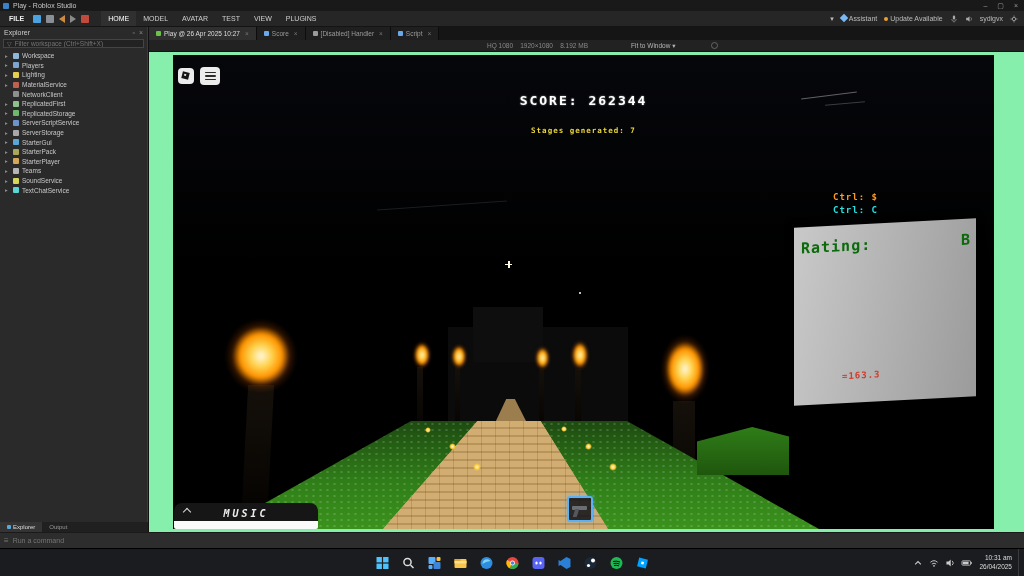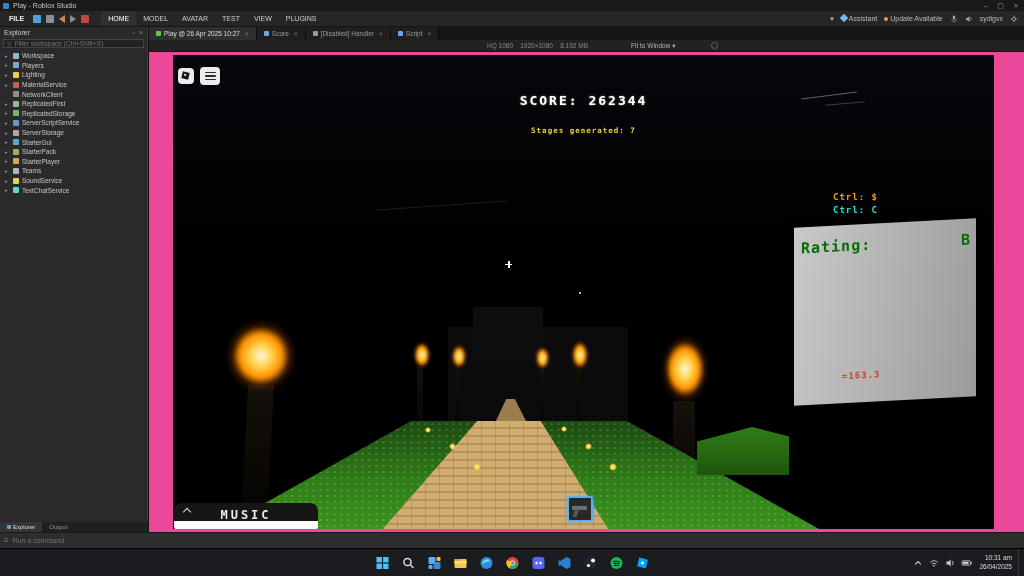--- a/index.html
+++ b/index.html
@@ -53,21 +53,21 @@
   .dtab { display:flex; align-items:center; gap:3px; padding:0 7px; border-right:1px solid #0d0d0d; background:#1f1f1f; white-space:nowrap; }
   .dtab.active { background:#2f2f2f; color:#ddd; }
   .dtab .dticon { width:5px; height:5px; border-radius:1px; }
   .dtab .dclose { color:#777; margin-left:2px; }
   .vtoolbar { position:relative; height:12px; background:#222; border-bottom:1px solid #141414; font-size:6.5px; color:#888; }
   .res { position:absolute; left:338px; top:2px; white-space:pre; }
   .fit { position:absolute; left:482px; top:2px; color:#b5b5b5; }
   .circbtn { position:absolute; left:562px; top:2px; width:7px; height:7px; border:1px solid #666; border-radius:50%; }
 
   
-  .viewport { position:absolute; left:0; top:25px; width:875px; height:480px; background:#ec4899; }
+  .viewport { position:absolute; left:0; top:25px; width:875px; height:480px; background:#86efac; }
   .scene { position:absolute; left:24px; top:3px; width:821px; height:474px; background:#000; overflow:hidden; }
   .scene .sky { position:absolute; inset:0; background:linear-gradient(180deg,#06070b 0%, #000 45%); }
   .abs { position:absolute; }
 
   .btn-white { background:#ececec; border-radius:4px; }
   .rbx-diamond { position:absolute; left:4px; top:4px; width:7px; height:7px; background:#161616; transform:rotate(14deg); }
   .rbx-hole { position:absolute; left:2px; top:2px; width:2.4px; height:2.4px; background:#ececec; }
   .hline { width:11px; height:1.6px; background:#2b2b2b; border-radius:1px; }
 
   .pix { font-family:"DejaVu Sans Mono", monospace; font-weight:bold; }
@@ -102,21 +102,21 @@
 
   .streak { height:1px; background:rgba(190,190,190,.5); }
   .spark { }
   .sparkle { width:1.5px; height:7px; background:#fff9dd; }
   .sparkle::after { content:""; position:absolute; left:-2.7px; top:2.7px; width:7px; height:1.5px; background:#fff9dd; }
   .wdot { width:2px; height:2px; border-radius:50%; background:#fff; }
 
   .music { left:1px; top:448px; width:144px; height:26px; }
   .music-top { position:absolute; left:0; right:0; top:0; bottom:8px; background:#161616; border-radius:8px 8px 0 0; }
   .music-chev { position:absolute; left:10px; top:6px; width:6px; height:6px; border-left:1.6px solid #ddd; border-top:1.6px solid #ddd; transform:rotate(45deg); }
-  .music-label { position:absolute; left:0; right:0; top:5px; text-align:center; font-size:12px; font-weight:bold; letter-spacing:3px; color:#eee; font-family:"DejaVu Sans Mono",monospace; }
+  .music-label { position:absolute; left:0; right:0; top:5px; text-align:center; font-size:10px; font-weight:bold; letter-spacing:3px; color:#eee; font-family:"DejaVu Sans Mono",monospace;font-style:italic; }
   .music-bar { position:absolute; left:0; right:0; bottom:0; height:8px; background:#fafafa; border-radius:0 0 2px 2px; }
 
   .toolslot { left:394px; top:441px; width:26px; height:26px; border:2px solid #5ab1f5; border-radius:3px; background:rgba(14,17,25,.85); box-shadow:0 0 6px rgba(90,177,245,.45); }
   .gun-barrel { position:absolute; left:3px; top:8px; width:15px; height:4px; background:#6a6f76; border-radius:1px; }
   .gun-grip { position:absolute; left:5px; top:11px; width:4px; height:8px; background:#54585e; transform:skewX(-18deg); }
 
   
   .taskbar { position:absolute; left:0; top:548px; width:100%; height:28px; background:#1b1c1f; border-top:1px solid #000; }
   .tb-center { position:absolute; left:50%; transform:translateX(-50%); top:3px; display:flex; gap:5px; }
   .tbicon { width:21px; height:21px; border-radius:4px; display:flex; align-items:center; justify-content:center; }

